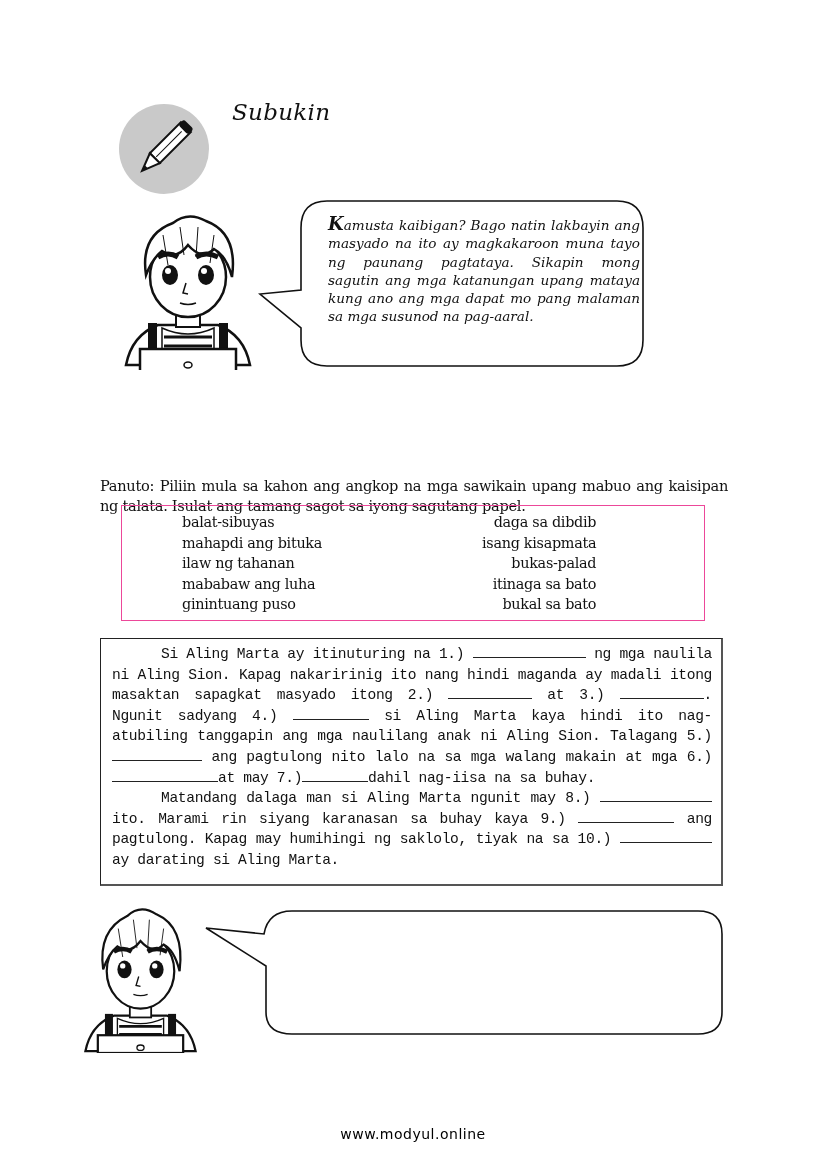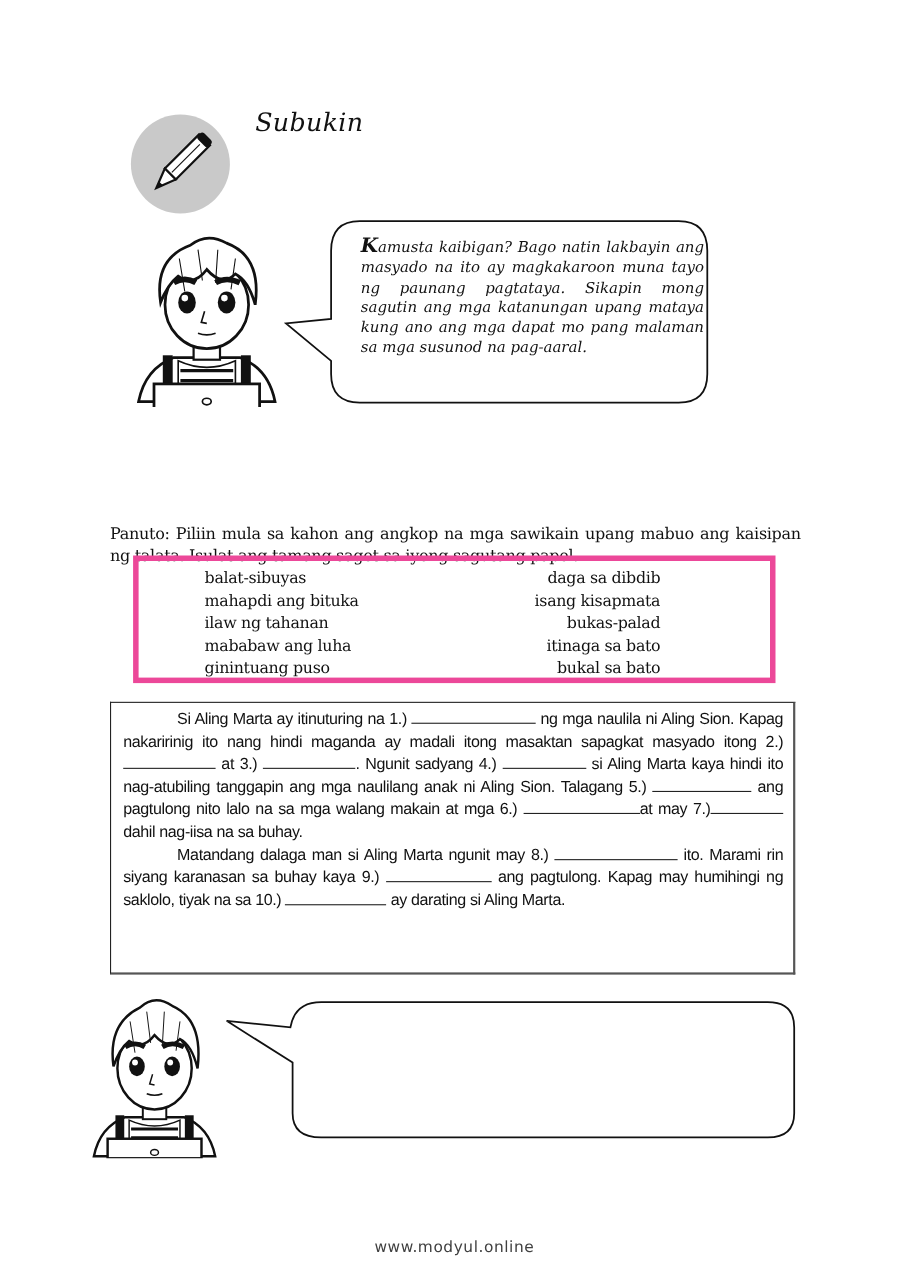--- a/index.html
+++ b/index.html
@@ -22,34 +22,34 @@
   .bubble-text .cap { font-style: italic; font-weight: bold; font-size: 18px; }
   .bubble1 { left: 255px; top: 198px; width: 392px; height: 172px; }
   .bubble1 .bubble-text { left: 73px; top: 17px; width: 312px; }
   .bubble2 { left: 200px; top: 908px; width: 526px; height: 130px; }
   .bubble2 .bubble-text { left: 71px; top: 20px; width: 436px; text-indent: 60px; }
 
   
   .instructions { left: 100px; top: 476px; width: 628px; font-family: "DejaVu Serif", serif; font-size: 14.6px; line-height: 20px; text-align: justify; letter-spacing: -0.3px; }
 
   
-  .word-box { left: 121px; top: 505px; width: 584px; height: 116px; border: 5px solid #ec4899; box-sizing: border-box; }
+  .word-box { left: 121px; top: 505px; width: 584px; height: 116px; border: 1px solid #ec4899; box-sizing: border-box; }
   .word-col { position: absolute; top: 6px; font-family: "DejaVu Serif", serif; font-size: 14.4px; line-height: 20.6px; letter-spacing: -0.3px; }
   .word-col.left { left: 60px; }
   .word-col.right { left: 360px; text-align: right; }
   .word-col div { white-space: nowrap; }
 
   
   .passage-box { left: 100px; top: 638px; width: 623px; height: 248px; border: 1px solid #222; border-right: 2px solid #555; border-bottom: 2px solid #555; box-sizing: border-box; }
-  .passage { position: absolute; left: 11px; top: 5px; width: 600px; font-family: Liberation Sans, sans-serif; font-size: 14.6px; line-height: 20.6px; text-align: justify; letter-spacing: -0.35px; }
+  .passage { position: absolute; left: 11px; top: 5px; width: 600px; font-family: Liberation Mono, monospace; font-size: 14.6px; line-height: 20.6px; text-align: justify; letter-spacing: -0.35px; }
   .passage p { margin: 0; text-indent: 49px; }
   .blank { display: inline-block; border-bottom: 1px solid #222; height: 12px; vertical-align: baseline; }
 
   
-  .watermark { left: 0; width: 826px; top: 1126px; text-align: center; font-family: "DejaVu Sans", sans-serif; font-size: 14px; color: #404040; letter-spacing: 0.5px; }
+  .watermark { left: 0; width: 826px; top: 1126px; text-align: center; font-family: "DejaVu Sans", sans-serif; font-size: 14px; color: #000000; letter-spacing: 0.5px; }
 </style>
 </head>
 <body>
 
 <div class="abs icon-circle">
   <svg width="90" height="90" viewBox="0 0 90 90">
     <g transform="rotate(45 45 45)">
       <rect x="38" y="14" width="14" height="44" fill="#fff" stroke="#111" stroke-width="2"></rect>
       <line x1="45" y1="20" x2="45" y2="56" stroke="#111" stroke-width="1"></line>
       <rect x="38" y="10" width="14" height="8" rx="3" fill="#111"></rect>

